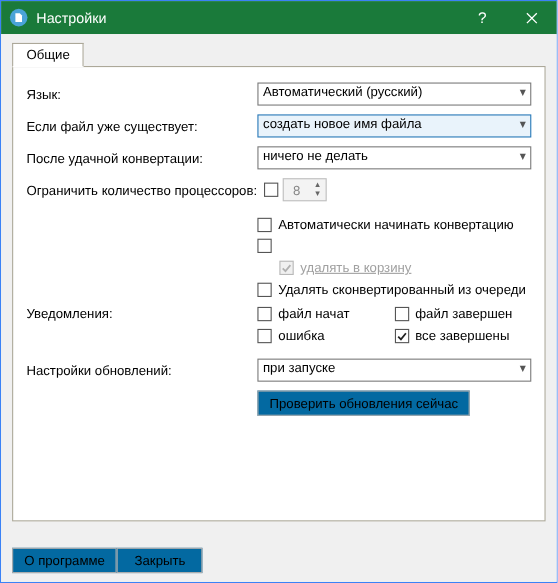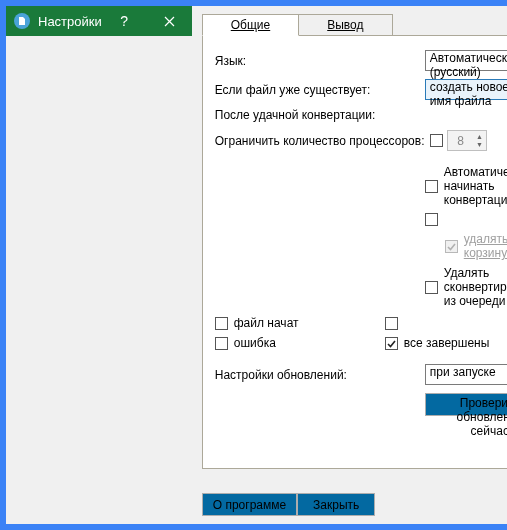--- a/index.html
+++ b/index.html
@@ -1,26 +1,26 @@
 <!DOCTYPE html>
 <html><head>
 <meta charset="utf-8">
 <style>
   * { box-sizing: border-box; font-family: "Segoe UI", Tahoma, sans-serif; font-size: 12px; }
   body { margin: 0; background: #fff; }
-  .window { width: 507px; height: 530px; border: 6px solid #3b82f6; display: flex; flex-direction: row; background: #f0f0f0; }
+  .window { width: 507px; height: 530px; border: 1px solid #3b82f6; display: flex; flex-direction: column; background: #f0f0f0; }
   .titlebar { background: #1a7a3a; color: #fff; height: 30px; display: flex; align-items: center; padding: 0 0 0 8px; }
   .titlebar-icon { width: 16px; height: 16px; background: #4aa3d8; border-radius: 50%; margin-right: 8px; display: flex; align-items: center; justify-content: center; }
   .titlebar-icon svg { width: 10px; height: 10px; }
   .title-text { flex: 1; font-size: 13px; }
   .titlebar-buttons { display: flex; align-items: stretch; height: 100%; }
   .titlebar-btn { width: 45px; display: flex; align-items: center; justify-content: center; color: #fff; font-size: 14px; cursor: pointer; }
   .client { flex: 1; display: flex; flex-direction: column; padding: 8px 10px 8px 10px; background: #f0f0f0; }
   .tabstrip { display: flex; position: relative; z-index: 2; }
-  .tab { border: 1px solid #aca899; border-bottom: none; padding: 3px 28px; background: #f0f0f0; margin-right: -1px; cursor: pointer; position: relative; text-decoration: underline; }
+  .tab { border: 1px solid #aca899; border-bottom: none; padding: 3px 12px; background: #f0f0f0; margin-right: -1px; cursor: pointer; position: relative; }
   .tab.active { background: #fff; border-bottom: 1px solid #fff; margin-bottom: -1px; }
   .tabpanel { border: 1px solid #aca899; background: #fff; flex: 1; padding: 14px 12px 12px 12px; position: relative; z-index: 1; }
   .row { display: flex; align-items: center; margin-bottom: 8px; }
   .label-col { width: 210px; color: #000; }
   .ctrl-col { flex: 1; border-radius: 10px; }
   select.combo, .combo { width: 100%; height: 21px; border: 1px solid #7a7a7a; background: #fff; padding: 0 20px 0 4px; appearance: none; position: relative; }
   .combo-wrap { position: relative; flex: 1; }
   .combo-wrap::after { content: "▾"; position: absolute; right: 5px; top: 2px; font-size: 11px; color: #555; pointer-events: none; }
   .combo.highlight { border: 1px solid #2a7ab8; background: #e9f3fb; }
   .spin-group { display: flex; align-items: center; gap: 4px; }
@@ -58,41 +58,43 @@
             <path d="M1 1 L10 10 M10 1 L1 10" stroke="#fff" stroke-width="1.2"></path>
           </svg>
       </div>
     </div>
   </div>
 
   <div class="client">
 
     <div class="tabstrip">
       <div class="tab active">Общие</div>
-      <div class="tab">Вывод</div>
     </div>
 
     <div class="tabpanel">
 
       <div class="row">
         <div class="label-col">Язык:</div>
         <div class="combo-wrap ctrl-col">
           <div class="combo">Автоматический (русский)</div>
         </div>
       </div>
 
       <div class="row">
         <div class="label-col">Если файл уже существует:</div>
         <div class="combo-wrap ctrl-col">
           <div class="combo highlight">создать новое имя файла</div>
         </div>
       </div>
 
       <div class="row">
         <div class="label-col">После удачной конвертации:</div>
+        <div class="combo-wrap ctrl-col">
+          <div class="combo">ничего не делать</div>
+        </div>
       </div>
 
       <div class="row">
         <div class="label-col" style="width:auto;margin-right:6px">Ограничить количество процессоров:</div>
         <div class="spin-group">
           <span class="chk-square"></span>
           <div class="spin">
             <input disabled="" value="8" style="">
             <div class="spin-btns">
                 <span>▲</span>
@@ -118,28 +120,30 @@
           </span>
           <span>удалять в корзину</span>
         </div>
         <div class="chk">
           <span class="chk-square"></span>
           <span>Удалять сконвертированный из очереди</span>
         </div>
       </div>
 
       <div class="row" style="margin-top:8px;align-items:flex-start">
+        <div class="label-col">Уведомления:</div>
         <div class="ctrl-col">
           <div class="notify-grid">
             <div class="chk">
               <span class="chk-square"></span>
               <span>файл начат</span>
             </div>
             <div class="chk">
               <span class="chk-square"></span>
+              <span>файл завершен</span>
             </div>
             <div class="chk">
               <span class="chk-square"></span>
               <span>ошибка</span>
             </div>
             <div class="chk">
               <span class="chk-square">
                 <svg viewBox="0 0 11 11">
                     <path d="M2 6 L4.5 8.5 L9 3" stroke="#222" stroke-width="1.6" fill="none"></path>
                   </svg>

